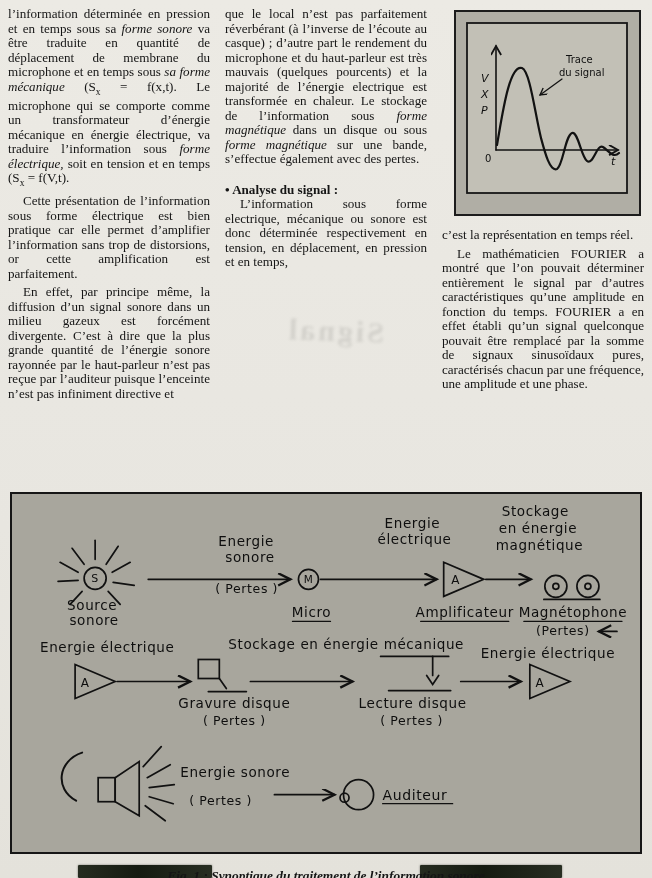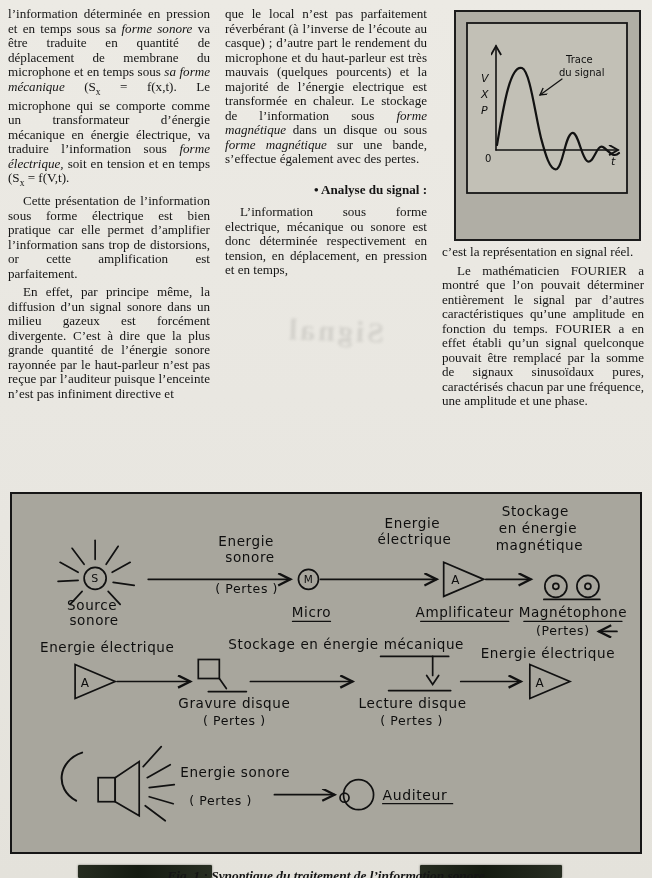--- a/index.html
+++ b/index.html
@@ -10,23 +10,23 @@
     background: linear-gradient(180deg, #eceae4 0%, #e8e6e0 60%, #e4e2db 100%);
     font-family: "Liberation Serif", "DejaVu Serif", serif;
     color: #151515;
   }
   .columns { position: absolute; top: 7px; left: 8px; width: 636px; display: flex; gap: 15px; }
   .col { width: 204px; font-size: 13.1px; line-height: 14.5px; text-align: justify; }
   .para { margin-bottom: 4px; hyphens: auto; }
   .indent { text-indent: 15px; }
   em { font-style: italic; }
   sub { font-size: 0.72em; }
-  .heading { font-weight: bold; margin: 16px 0 8px; text-align: right; }
+  .heading { font-weight: bold; margin: 16px 0 0; text-align: left; }
   .fig2 {
-    margin: 3px 0 4px 12px; width: 187px; height: 231px;
+    margin: 3px 0 12px 12px; width: 187px; height: 206px;
     background: #b0aea5; border: 2px solid #1c1c1c; padding: 10px;
   }
   .fig2 svg { display: block; }
   .fig2-caption { font-weight: bold; font-style: italic; font-size: 13.2px; line-height: 16.5px; margin: 15px 0 24px; text-align: left; }
   .fig1 {
     position: absolute; left: 10px; top: 492px; width: 632px; height: 362px;
     background: #a8a69d; border: 2px solid #161616;
   }
   .fig1 svg { display: block; width: 100%; height: 100%; }
   .fig1-caption {
@@ -85,21 +85,21 @@
           <text x="15" y="60" font-size="11" font-style="italic">V</text>
           <text x="15" y="76" font-size="11" font-style="italic">X</text>
           <text x="15" y="92" font-size="11" font-style="italic">P</text>
           <text x="19" y="140" font-size="10">0</text>
           <text x="145" y="143" font-size="11" font-style="italic">t</text>
         </g>
       </svg>
     </figure>
 
 
-    <p class="para" lang="fr"><span>c’est la représentation en signal réel.</span></p>
+    <p class="para" lang="fr"><span>c’est la représentation en temps réel.</span></p>
     <p class="para indent" lang="fr"><span>Le mathématicien FOURIER a montré que l’on pouvait déterminer entièrement le signal par d’autres caractéristiques qu’une amplitude en fonction du temps. FOURIER a en effet établi qu’un signal quelconque pouvait être remplacé par la somme de signaux sinusoïdaux pures, caractérisés chacun par une fréquence, une amplitude et une phase.</span></p>
   </div>
 </div>
 
 <div class="ghost">Signal</div>
 
 <div class="fig1">
   <svg viewBox="0 0 627 357">
     <defs>
       <marker id="ar1" viewBox="0 0 10 10" markerWidth="10" markerHeight="9" refX="8" refY="4" orient="auto">

